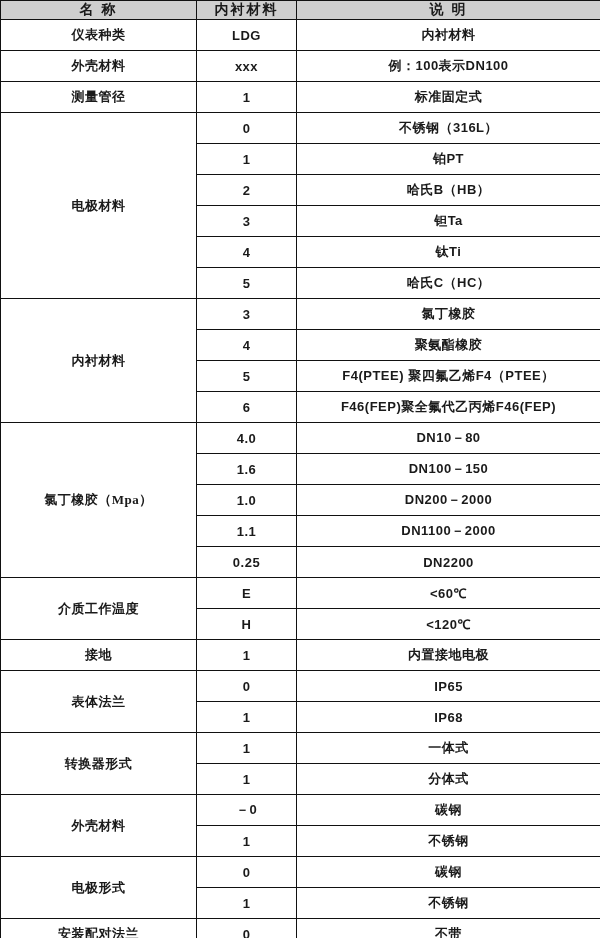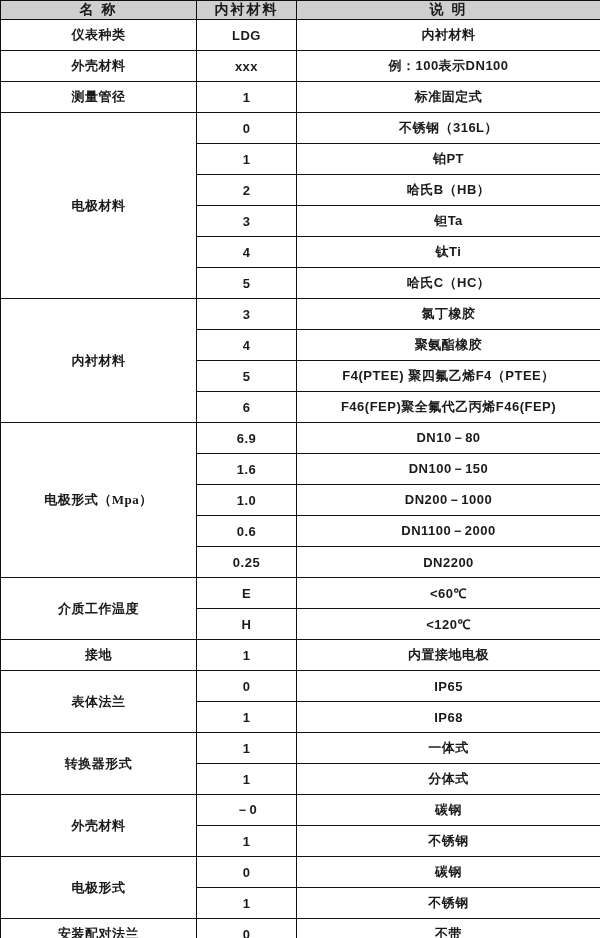--- a/index.html
+++ b/index.html
@@ -129,34 +129,34 @@
       </tr>
       <tr>
         <td class="code-cell">5</td>
         <td class="desc-cell tight">F4(PTEE) 聚四氟乙烯F4（PTEE）</td>
       </tr>
       <tr>
         <td class="code-cell">6</td>
         <td class="desc-cell tight">F46(FEP)聚全氟代乙丙烯F46(FEP)</td>
       </tr>
       <tr>
-        <td class="name-cell" rowspan="5">电极形式（Mpa）</td>
-        <td class="code-cell">6.9</td>
+        <td class="name-cell" rowspan="5">氯丁橡胶（Mpa）</td>
+        <td class="code-cell">4.0</td>
         <td class="desc-cell">DN10－80</td>
       </tr>
       <tr>
         <td class="code-cell">1.6</td>
         <td class="desc-cell">DN100－150</td>
       </tr>
       <tr>
         <td class="code-cell">1.0</td>
-        <td class="desc-cell">DN200－1000</td>
-      </tr>
-      <tr>
-        <td class="code-cell">0.6</td>
+        <td class="desc-cell">DN200－2000</td>
+      </tr>
+      <tr>
+        <td class="code-cell">1.1</td>
         <td class="desc-cell">DN1100－2000</td>
       </tr>
       <tr>
         <td class="code-cell">0.25</td>
         <td class="desc-cell">DN2200</td>
       </tr>
       <tr>
         <td class="name-cell" rowspan="2">介质工作温度</td>
         <td class="code-cell">E</td>
         <td class="desc-cell">&lt;60℃</td>

